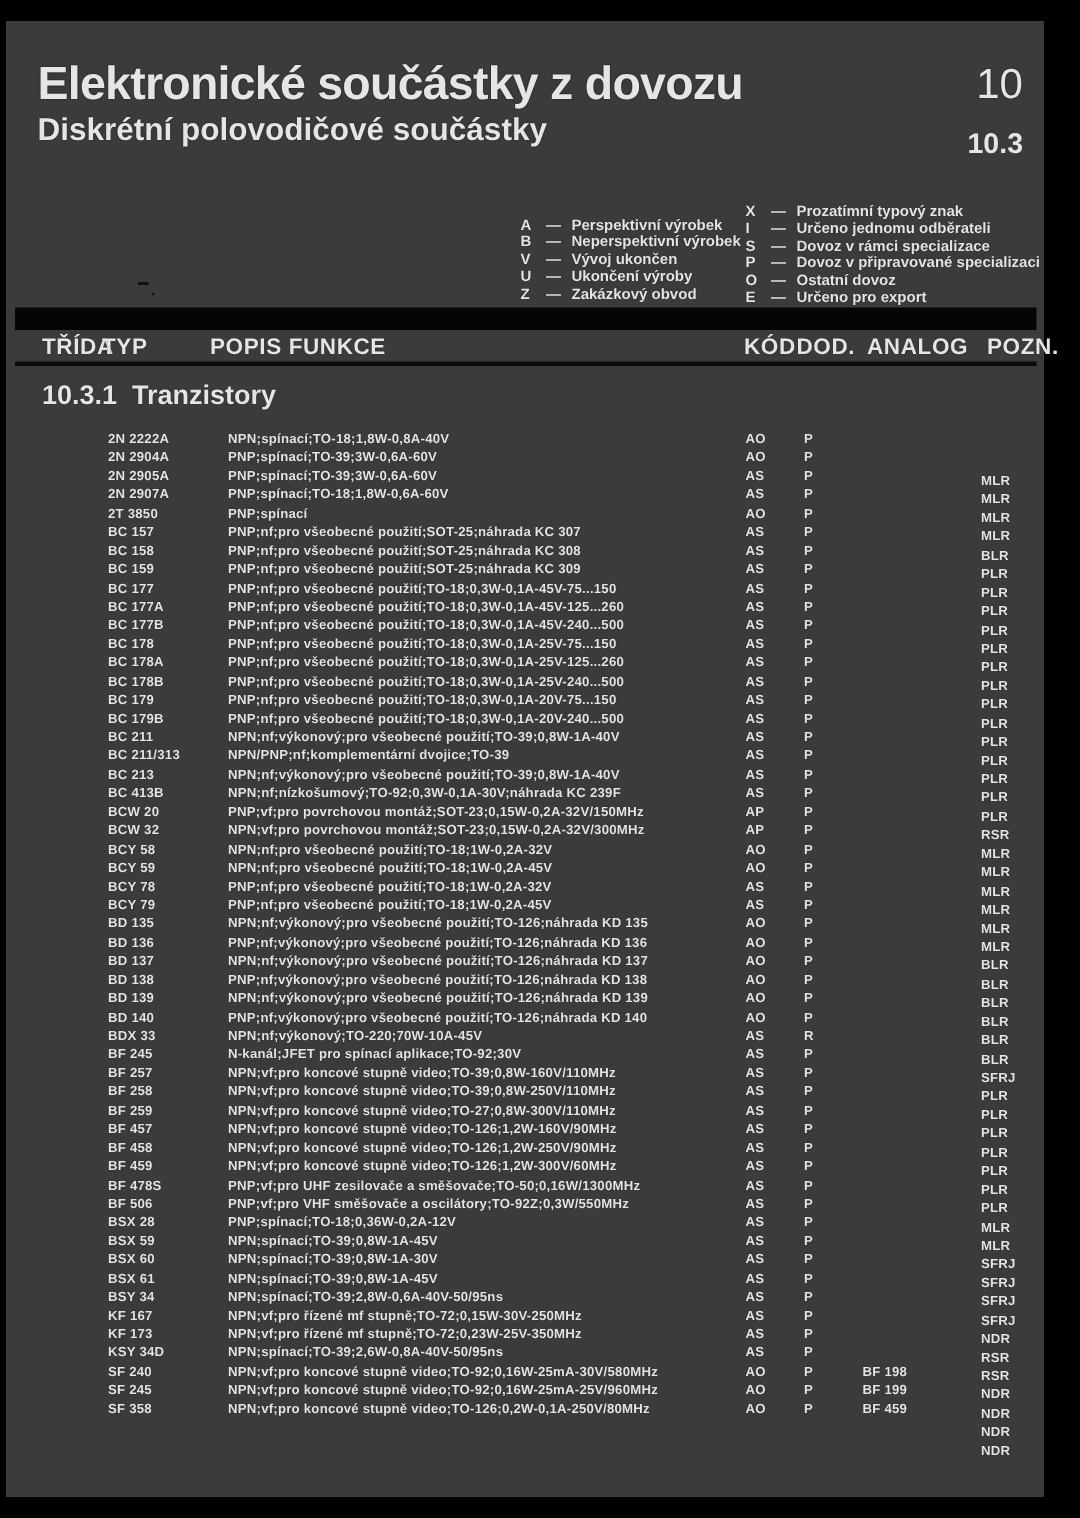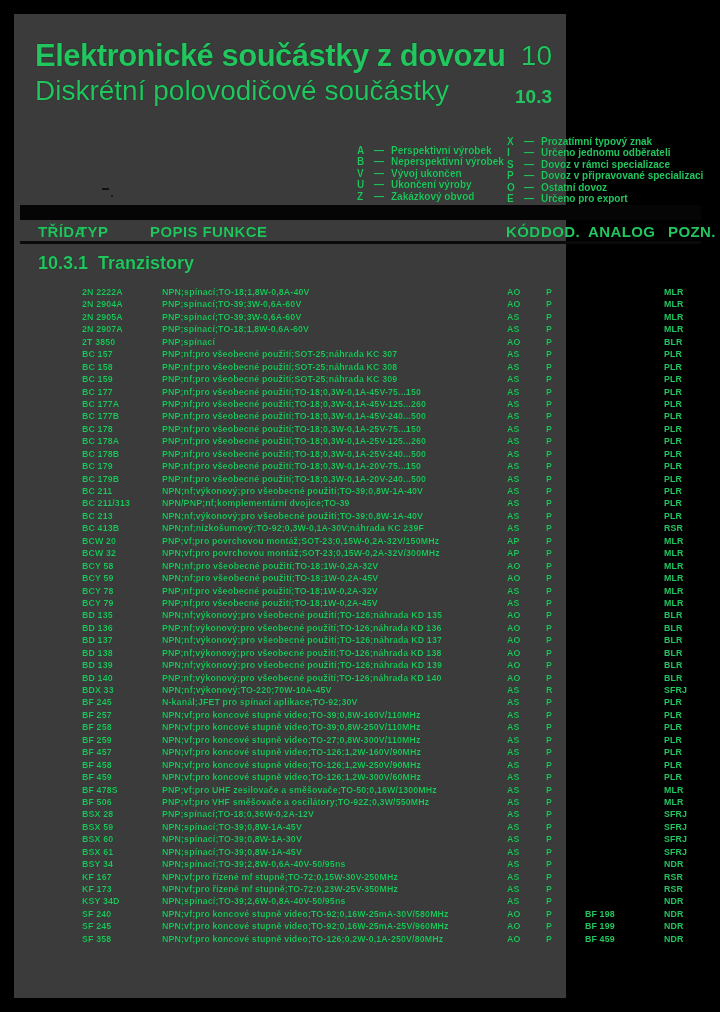--- a/index.html
+++ b/index.html
@@ -1,25 +1,25 @@
 <!DOCTYPE html>
 <html><head>
 <meta charset="utf-8">
 <style>
   html,body{margin:0;padding:0;background:#000;}
   body{width:720px;height:1012px;position:relative;overflow:hidden;
        font-family:"Liberation Sans",sans-serif;}
-  .page{position:absolute;left:14px;top:14px;width:552px;height:984px;
-        background:#3b3b3b;color:#22c55e;}
+  .page{position:absolute;left:4px;top:14px;width:692px;height:984px;
+        background:#3b3b3b;color:#e5e5e5;}
   .page *{position:absolute;white-space:nowrap;}
   .title{left:21px;top:24px;font-size:31px;font-weight:700;letter-spacing:-0.5px;
          text-shadow:0 0 1px rgba(0,0,0,.85);}
   .pagenum{right:14px;top:26px;font-size:28px;font-weight:400;
            text-shadow:0 0 1px rgba(0,0,0,.85);}
-  .subtitle{left:21px;top:61px;font-size:28px;font-weight:400;
+  .subtitle{left:21px;top:61px;font-size:21px;font-weight:700;
             text-shadow:0 0 .8px rgba(0,0,0,.8);}
   .secnum{right:14px;top:72px;font-size:19px;font-weight:700;}
   .legend{font-size:10px;font-weight:600;line-height:11.4px;
           text-shadow:0 0 .6px rgba(0,0,0,.8);}
   .legend .li{position:relative;display:block;}
   .legend .code{position:relative;display:inline-block;width:17px;}
   .legend .dash{position:relative;display:inline-block;width:17px;}
   .legend .lab{position:relative;display:inline;}
   .legend.left{left:343px;top:131px;}
   .legend.right{left:493px;top:122px;}
@@ -33,21 +33,21 @@
   .section .txt{position:relative;}
   .rows{left:0;top:273px;width:692px;height:665px;}
   .trow{position:relative;display:block;height:12.45px;width:692px;}
   .trow span{position:absolute;top:0;font-size:8.8px;font-weight:600;
              letter-spacing:.15px;text-shadow:0 0 .5px rgba(0,0,0,.8);}
   .c-typ{left:68px;font-weight:700;}
   .c-popis{left:148px;}
   .c-kod{left:493px;text-align:right;}
   .c-dod{left:532px;}
   .c-analog{left:571px;}
-  .c-pozn{left:650px;}
+  .c-pozn{left:650px;margin-top:28px;}
   .speck1{left:88px;top:174px;width:7px;height:2px;background:#111;}
   .speck2{left:97px;top:181px;width:2px;height:2px;background:#161616;border-radius:50%;}
 </style>
 </head>
 <body>
 
 <div class="page">
 
   <div class="title">Elektronické součástky z dovozu</div>
   <div class="pagenum">10</div>

